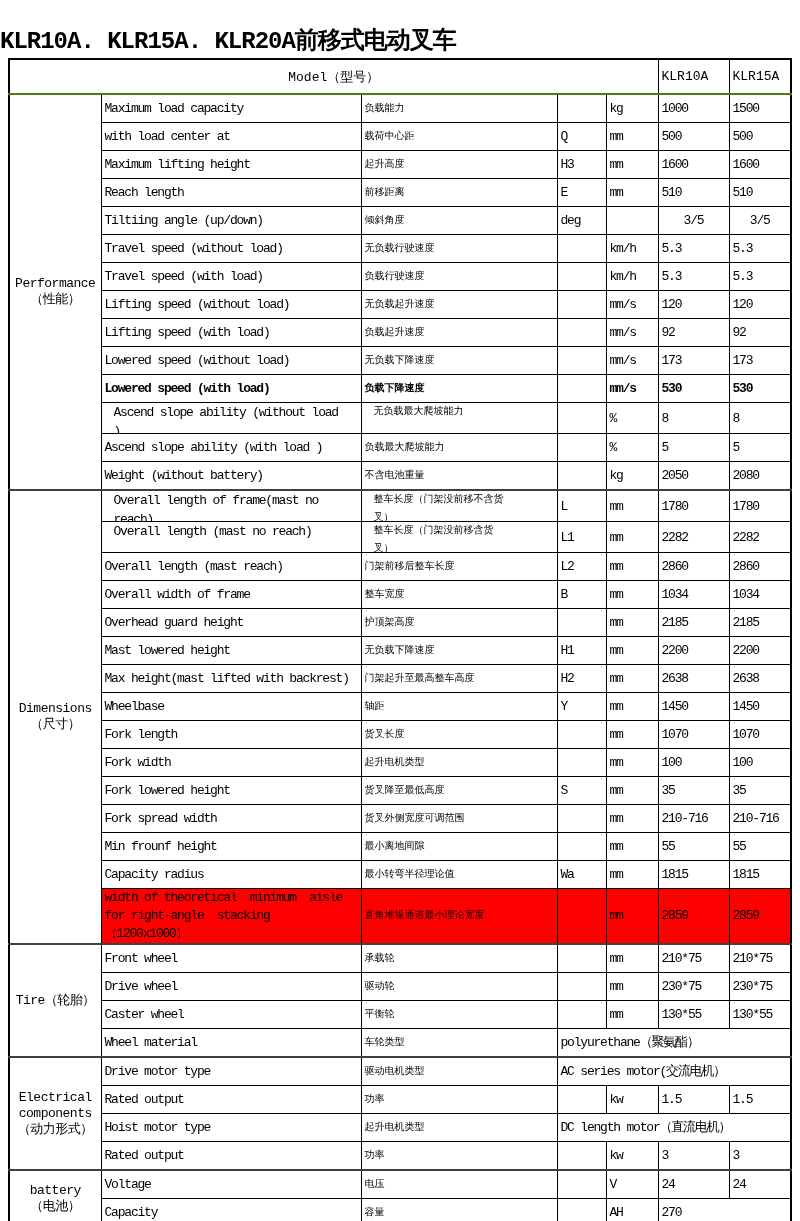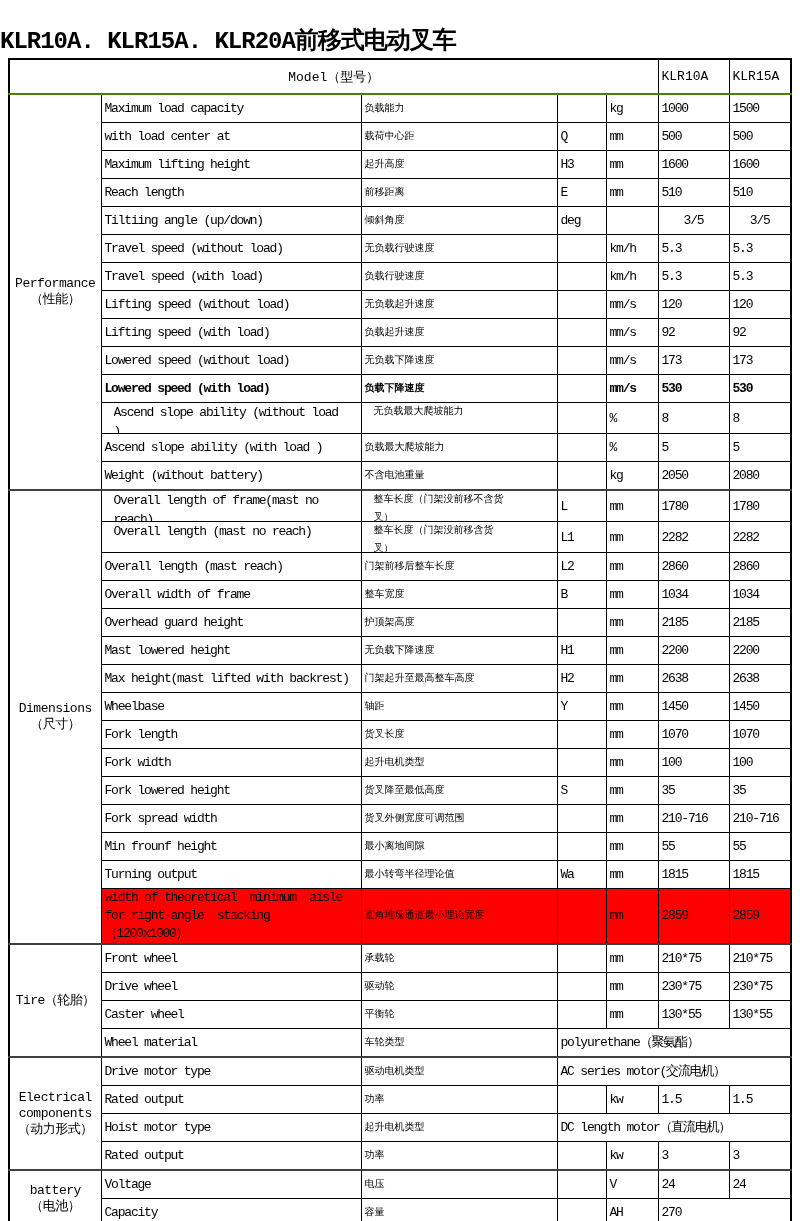--- a/index.html
+++ b/index.html
@@ -601,21 +601,21 @@
           </td>
           <td class="val">
             <div class="cw">55</div>
           </td>
           <td class="val">
             <div class="cw">55</div>
           </td>
         </tr>
         <tr>
           <td class="en">
-            <div class="cw">Turning output</div>
+            <div class="cw">Capacity radius</div>
           </td>
           <td class="cn">
             <div class="cw">最小转弯半径理论值</div>
           </td>
           <td class="sym">
             <div class="cw">Wa</div>
           </td>
           <td class="unit">
             <div class="cw">mm</div>
           </td>

